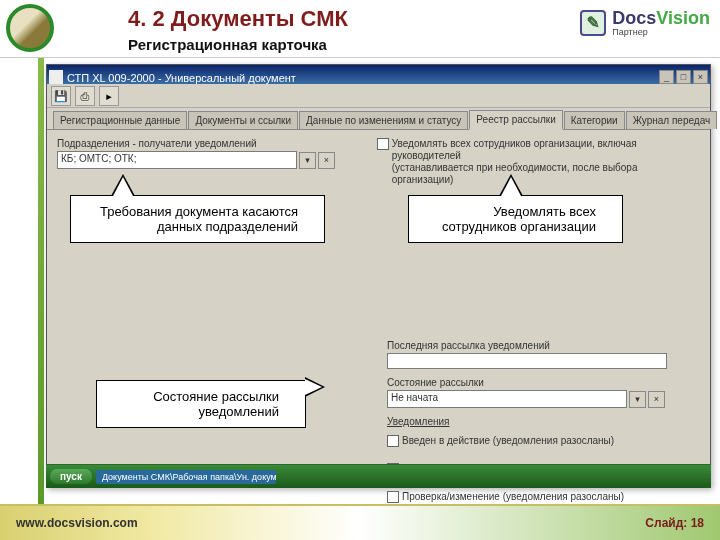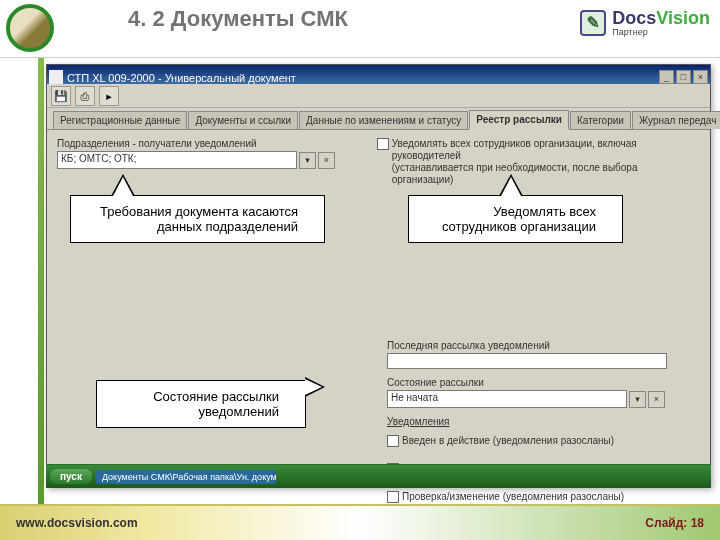--- a/index.html
+++ b/index.html
@@ -1,37 +1,37 @@
 <!DOCTYPE html>
 <html><head>
 <meta charset="utf-8">
 <style>
   *{box-sizing:border-box;margin:0;padding:0;font-family:Arial,Helvetica,sans-serif}
   body{width:720px;height:540px;background:#fff;position:relative;overflow:hidden}
   .header{position:relative;height:58px;border-bottom:1px solid #ccc}
-  .header .title{position:absolute;left:128px;top:6px;font-size:22px;font-weight:bold;color:#737373}
+  .header .title{position:absolute;left:128px;top:6px;font-size:22px;font-weight:bold;color:#7f1d1d}
   .header .subtitle{position:absolute;left:128px;top:36px;font-size:15px;font-weight:bold;color:#111}
   .logo-left{position:absolute;left:6px;top:4px;width:48px;height:48px;border:4px solid #2a8a2a;border-radius:50%;background:linear-gradient(135deg,#e8e0c0 40%,#8a7a3a 60%)}
   .logo-right{position:absolute;right:10px;top:8px;display:flex;align-items:center;gap:6px}
   .logo-right .sq{width:26px;height:26px;border:2px solid #4a4a8a;border-radius:4px;background:#e0f0e0;display:flex;align-items:center;justify-content:center;font-weight:bold;color:#3a6a3a}
   .logo-right .txt{font-size:18px;font-weight:bold;color:#3a3a6a}
   .logo-right .txt .v{color:#4a4}
   .logo-right .sub{font-size:9px;color:#444;display:block;margin-top:-2px}
   
   .win{position:absolute;left:46px;top:64px;width:665px;height:424px;background:#d6d2c6;border:1px solid #555;box-shadow:2px 2px 6px rgba(0,0,0,.3)}
   .titlebar{height:19px;background:linear-gradient(#0a246a,#3a6ea5);color:#fff;display:flex;align-items:flex-end;padding:0 2px;font-size:11px}
   .titlebar .ticon{width:14px;height:14px;background:#eee;margin-right:4px}
   .titlebar .ttxt{flex:1}
   .winbtns{display:flex;gap:2px}
   .winbtn{width:15px;height:14px;background:#c8c4b8;border:1px solid #888;font-size:9px;line-height:12px;text-align:center;color:#333}
   .toolbar{height:24px;background:#d6d2c6;border-bottom:1px solid #aaa;display:flex;align-items:center;gap:4px;padding:0 4px}
   .tbtn{width:20px;height:20px;background:#e0dcd0;border:1px solid #999;font-size:11px;text-align:center;line-height:18px}
   .tabs{display:flex;height:22px;background:#d6d2c6;border-bottom:1px solid #888;font-size:10px;align-items:flex-end;padding-left:6px;gap:1px}
   .tab{padding:3px 6px;background:#c8c4b8;border:1px solid #888;border-bottom:none;color:#333;white-space:nowrap}
-  .tab.active{background:#d6d2c6;font-weight:bold;border-bottom:2px solid #d6d2c6;position:relative;top:1px}
+  .tab.active{background:#d6d2c6;font-weight:normal;border-bottom:2px solid #d6d2c6;position:relative;top:1px}
   
   .body-area{position:relative;padding:8px 10px;font-size:10px;color:#333;height:calc(100% - 65px)}
   .grp-label{font-size:10px;margin-bottom:2px}
   .field{display:flex;align-items:center;gap:2px}
   .input{background:#fff;border:1px solid #7a7a7a;height:18px;padding:1px 3px;font-size:10px}
   .smbtn{width:17px;height:17px;background:#d6d2c6;border:1px solid #888;font-size:9px;line-height:14px;text-align:center}
   .chk{width:12px;height:12px;background:#fff;border:1px solid #666;display:inline-block;vertical-align:top;margin-right:3px}
   .chkrow{display:flex;align-items:flex-start;font-size:10px;line-height:12px;margin-bottom:6px}
   
   .callout{position:absolute;background:#fff;border:1.5px solid #000;padding:8px 26px;font-size:13px;text-align:right;z-index:40}
@@ -61,20 +61,21 @@
   .greenbar{position:absolute;left:38px;top:58px;width:6px;height:446px;background:linear-gradient(#8aba4a,#5a9a2a)}
 </style>
 </head>
 <body>
 
 <div class="greenbar"></div>
 
 <div class="header">
   <div class="logo-left"></div>
   <div class="title">4. 2 Документы СМК</div>
+  <div class="subtitle">Регистрационная карточка</div>
   <div class="logo-right">
     <div class="sq">✎</div>
     <div>
       <span class="txt"><span>Docs</span><span class="v">Vision</span></span>
       <span class="sub">Партнер</span>
     </div>
   </div>
 </div>
 
 <div class="win">

